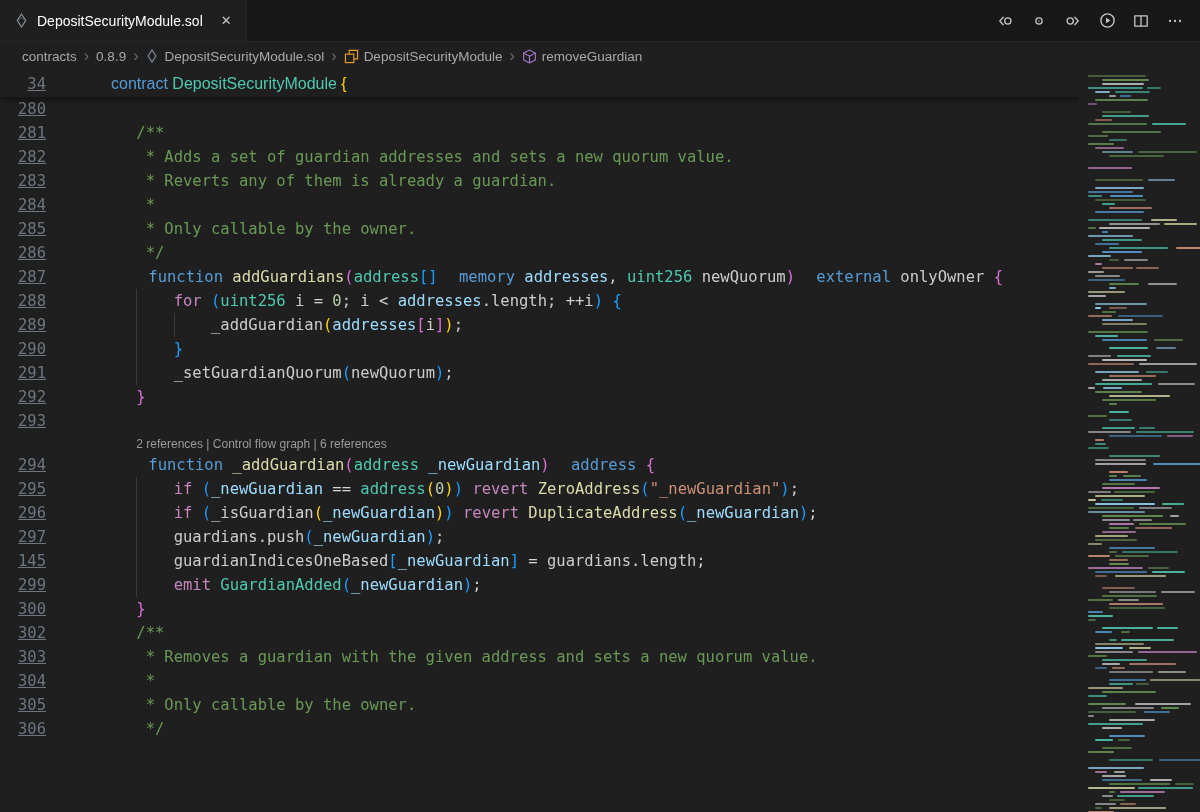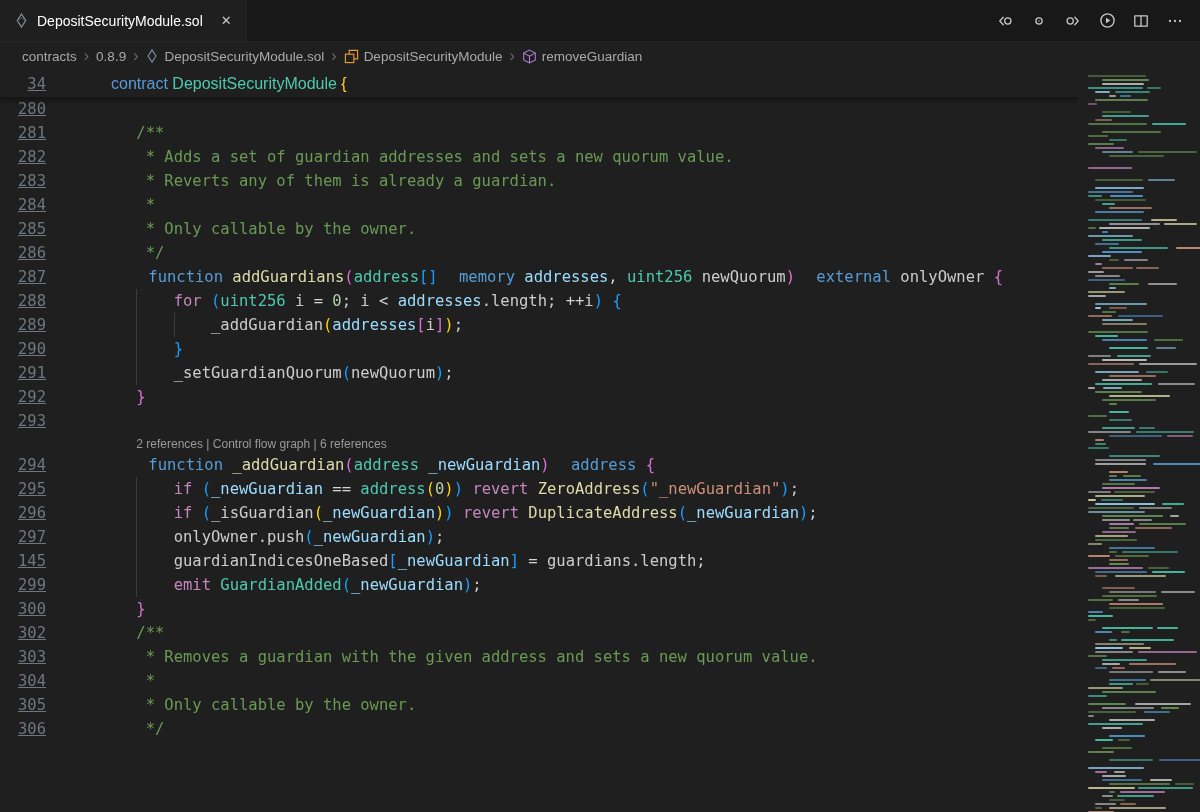--- a/index.html
+++ b/index.html
@@ -247,21 +247,21 @@
       <div class="row">
         <div class="ln">295</div>
         <div class="code"><span class="guide" style="left: 4ch;"></span><span class="tk-w">        </span><span class="tk-p">if </span><span class="tk-b3">(</span><span class="tk-v">_newGuardian</span><span class="tk-w"> </span><span class="tk-o">== </span><span class="tk-t">address</span><span class="tk-b1">(</span><span class="tk-n">0</span><span class="tk-b1">)</span><span class="tk-b3">)</span><span class="tk-w"> </span><span class="tk-p">revert </span><span class="tk-f">ZeroAddress</span><span class="tk-b3">(</span><span class="tk-s">"_newGuardian"</span><span class="tk-b3">)</span><span class="tk-w">;</span></div>
       </div>
       <div class="row">
         <div class="ln">296</div>
         <div class="code"><span class="guide" style="left: 4ch;"></span><span class="tk-w">        </span><span class="tk-p">if </span><span class="tk-b3">(</span><span class="tk-w">_isGuardian</span><span class="tk-b1">(</span><span class="tk-v">_newGuardian</span><span class="tk-b1">)</span><span class="tk-b3">)</span><span class="tk-w"> </span><span class="tk-p">revert </span><span class="tk-f">DuplicateAddress</span><span class="tk-b3">(</span><span class="tk-v">_newGuardian</span><span class="tk-b3">)</span><span class="tk-w">;</span></div>
       </div>
       <div class="row">
         <div class="ln">297</div>
-        <div class="code"><span class="guide" style="left: 4ch;"></span><span class="tk-w">        onlyOwner.push</span><span class="tk-b3">(</span><span class="tk-v">_newGuardian</span><span class="tk-b3">)</span><span class="tk-w">;</span></div>
+        <div class="code"><span class="guide" style="left: 4ch;"></span><span class="tk-w">        guardians.push</span><span class="tk-b3">(</span><span class="tk-v">_newGuardian</span><span class="tk-b3">)</span><span class="tk-w">;</span></div>
       </div>
       <div class="row">
         <div class="ln">145</div>
         <div class="code"><span class="guide" style="left: 4ch;"></span><span class="tk-w">        guardianIndicesOneBased</span><span class="tk-b3">[</span><span class="tk-v">_newGuardian</span><span class="tk-b3">]</span><span class="tk-w"> </span><span class="tk-o">= </span><span class="tk-w">guardians.length;</span></div>
       </div>
       <div class="row">
         <div class="ln">299</div>
         <div class="code"><span class="guide" style="left: 4ch;"></span><span class="tk-w">        </span><span class="tk-p">emit </span><span class="tk-t">GuardianAdded</span><span class="tk-b3">(</span><span class="tk-v">_newGuardian</span><span class="tk-b3">)</span><span class="tk-w">;</span></div>
       </div>
       <div class="row">

